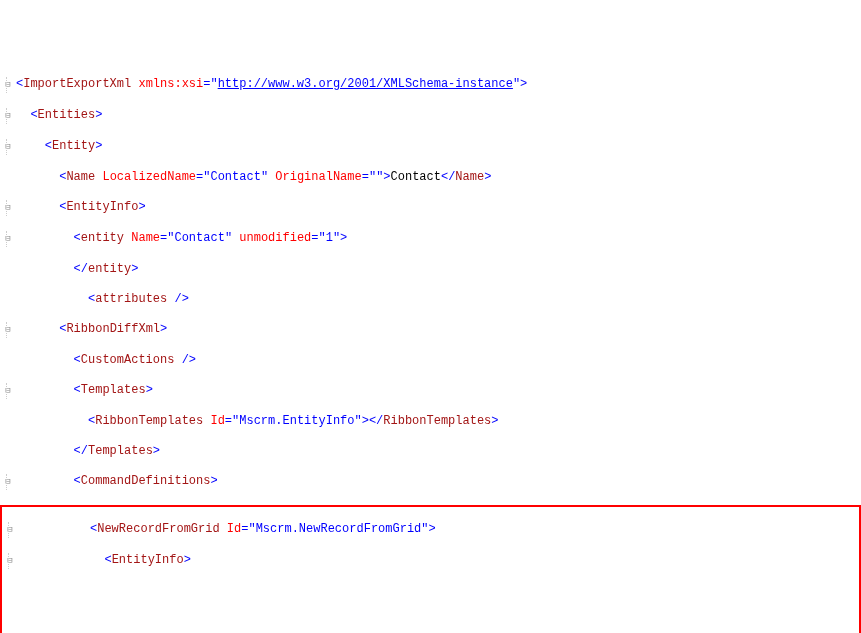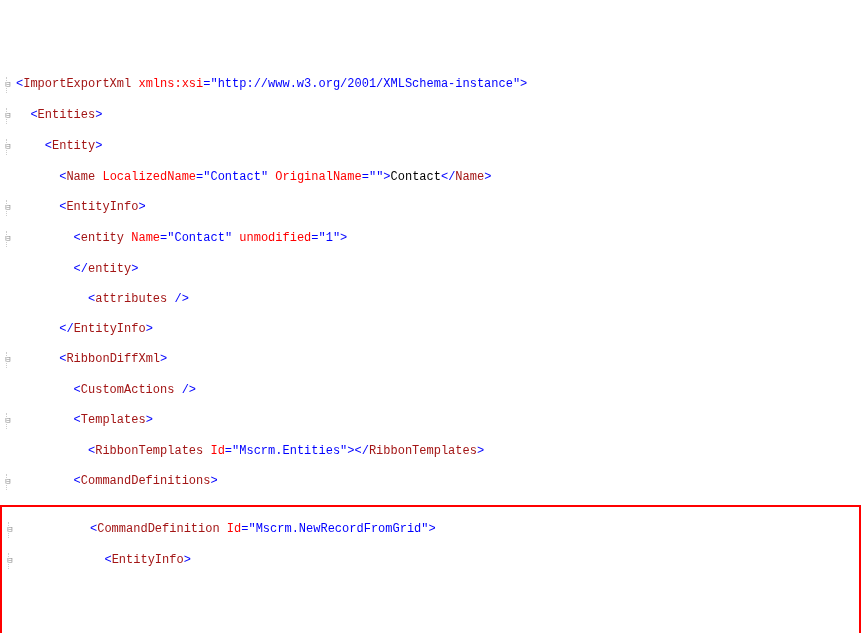--- a/index.html
+++ b/index.html
@@ -37,47 +37,47 @@
       font-size: 9px;
     }
     .code {
       flex: 1;
     }
     .t { color: #a31515; margin-top: 18px; }
     .a { color: #ff0000; }
     .v { color: #0000ff; }
     .p { color: #0000ff; }
     .tx { color: #000000; }
-    .link { color: #0000ff; }
+    .link { color: #0000ff; text-decoration: underline; }
     .highlight-box {
       border: 2px solid #ff0000;
     }
   </style>
 </head>
 <body>
 
 
 
 <div>
 <div class="line"><span class="gutter"><span class="fold">⊟</span></span><span class="code"><span class="p">&lt;</span><span class="t">ImportExportXml</span> <span class="a">xmlns:xsi</span><span class="p">=</span><span class="p">"</span><span class="link">http://www.w3.org/2001/XMLSchema-instance</span><span class="p">"</span><span class="p">&gt;</span></span></div>
 <div class="line"><span class="gutter"><span class="fold">⊟</span></span><span class="code">  <span class="p">&lt;</span><span class="t">Entities</span><span class="p">&gt;</span></span></div>
 <div class="line"><span class="gutter"><span class="fold">⊟</span></span><span class="code">    <span class="p">&lt;</span><span class="t">Entity</span><span class="p">&gt;</span></span></div>
 <div class="line"><span class="gutter"></span><span class="code">      <span class="p">&lt;</span><span class="t">Name</span> <span class="a">LocalizedName</span><span class="p">=</span><span class="p">"</span><span class="v">Contact</span><span class="p">"</span> <span class="a">OriginalName</span><span class="p">=</span><span class="p">"</span><span class="v"></span><span class="p">"</span><span class="p">&gt;</span><span class="tx">Contact</span><span class="p">&lt;/</span><span class="t">Name</span><span class="p">&gt;</span></span></div>
 <div class="line"><span class="gutter"><span class="fold">⊟</span></span><span class="code">      <span class="p">&lt;</span><span class="t">EntityInfo</span><span class="p">&gt;</span></span></div>
 <div class="line"><span class="gutter"><span class="fold">⊟</span></span><span class="code">        <span class="p">&lt;</span><span class="t">entity</span> <span class="a">Name</span><span class="p">=</span><span class="p">"</span><span class="v">Contact</span><span class="p">"</span> <span class="a">unmodified</span><span class="p">=</span><span class="p">"</span><span class="v">1</span><span class="p">"</span><span class="p">&gt;</span></span></div>
 <div class="line"><span class="gutter"></span><span class="code">        <span class="p">&lt;/</span><span class="t">entity</span><span class="p">&gt;</span></span></div>
 <div class="line"><span class="gutter"></span><span class="code">          <span class="p">&lt;</span><span class="t">attributes</span> <span class="p">/&gt;</span></span></div>
-<div class="line"><span class="gutter"></span><span class="code">      <span class="p">&lt;/</span><span class="t">EntityInfo</span><span class="p">&gt;</span></span></div>
 <div class="line"><span class="gutter"><span class="fold">⊟</span></span><span class="code">      <span class="p">&lt;</span><span class="t">RibbonDiffXml</span><span class="p">&gt;</span></span></div>
 <div class="line"><span class="gutter"></span><span class="code">        <span class="p">&lt;</span><span class="t">CustomActions</span> <span class="p">/&gt;</span></span></div>
 <div class="line"><span class="gutter"><span class="fold">⊟</span></span><span class="code">        <span class="p">&lt;</span><span class="t">Templates</span><span class="p">&gt;</span></span></div>
-<div class="line"><span class="gutter"></span><span class="code">          <span class="p">&lt;</span><span class="t">RibbonTemplates</span> <span class="a">Id</span><span class="p">=</span><span class="p">"</span><span class="v">Mscrm.Entities</span><span class="p">"</span><span class="p">&gt;&lt;/</span><span class="t">RibbonTemplates</span><span class="p">&gt;</span></span></div>
+<div class="line"><span class="gutter"></span><span class="code">          <span class="p">&lt;</span><span class="t">RibbonTemplates</span> <span class="a">Id</span><span class="p">=</span><span class="p">"</span><span class="v">Mscrm.EntityInfo</span><span class="p">"</span><span class="p">&gt;&lt;/</span><span class="t">RibbonTemplates</span><span class="p">&gt;</span></span></div>
+<div class="line"><span class="gutter"></span><span class="code">        <span class="p">&lt;/</span><span class="t">Templates</span><span class="p">&gt;</span></span></div>
 <div class="line"><span class="gutter"><span class="fold">⊟</span></span><span class="code">        <span class="p">&lt;</span><span class="t">CommandDefinitions</span><span class="p">&gt;</span></span></div>
 <div class="highlight-box">
-<div class="line"><span class="gutter"><span class="fold">⊟</span></span><span class="code">          <span class="p">&lt;</span><span class="t">CommandDefinition</span> <span class="a">Id</span><span class="p">=</span><span class="p">"</span><span class="v">Mscrm.NewRecordFromGrid</span><span class="p">"</span><span class="p">&gt;</span></span></div>
+<div class="line"><span class="gutter"><span class="fold">⊟</span></span><span class="code">          <span class="p">&lt;</span><span class="t">NewRecordFromGrid</span> <span class="a">Id</span><span class="p">=</span><span class="p">"</span><span class="v">Mscrm.NewRecordFromGrid</span><span class="p">"</span><span class="p">&gt;</span></span></div>
 <div class="line"><span class="gutter"><span class="fold">⊟</span></span><span class="code">            <span class="p">&lt;</span><span class="t">EntityInfo</span><span class="p">&gt;</span></span></div>
 
 
 
 
 
 
 
 
 

